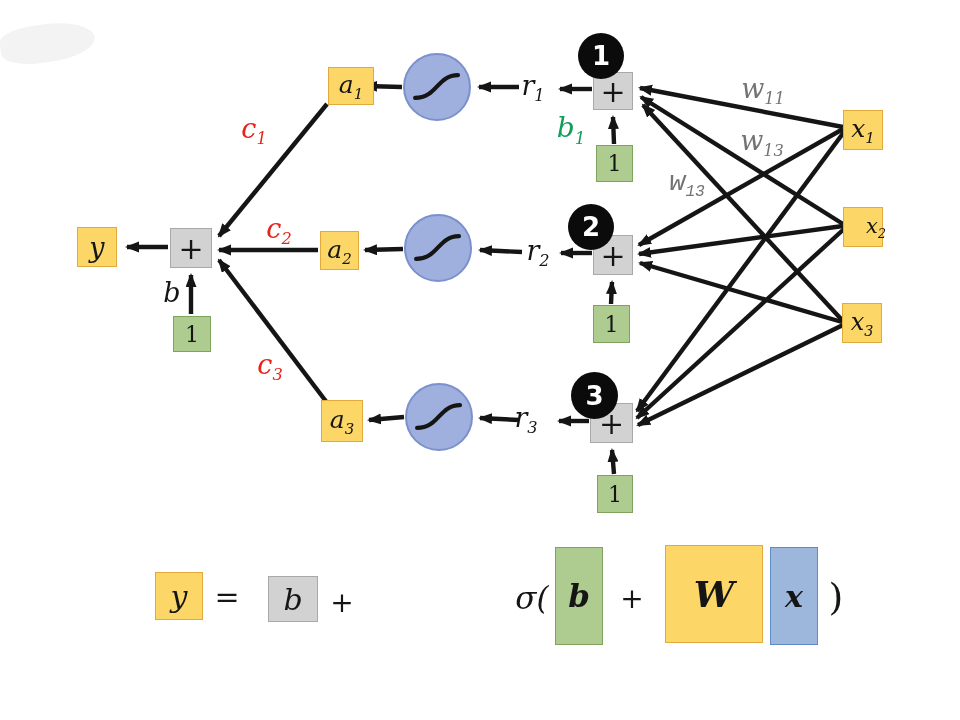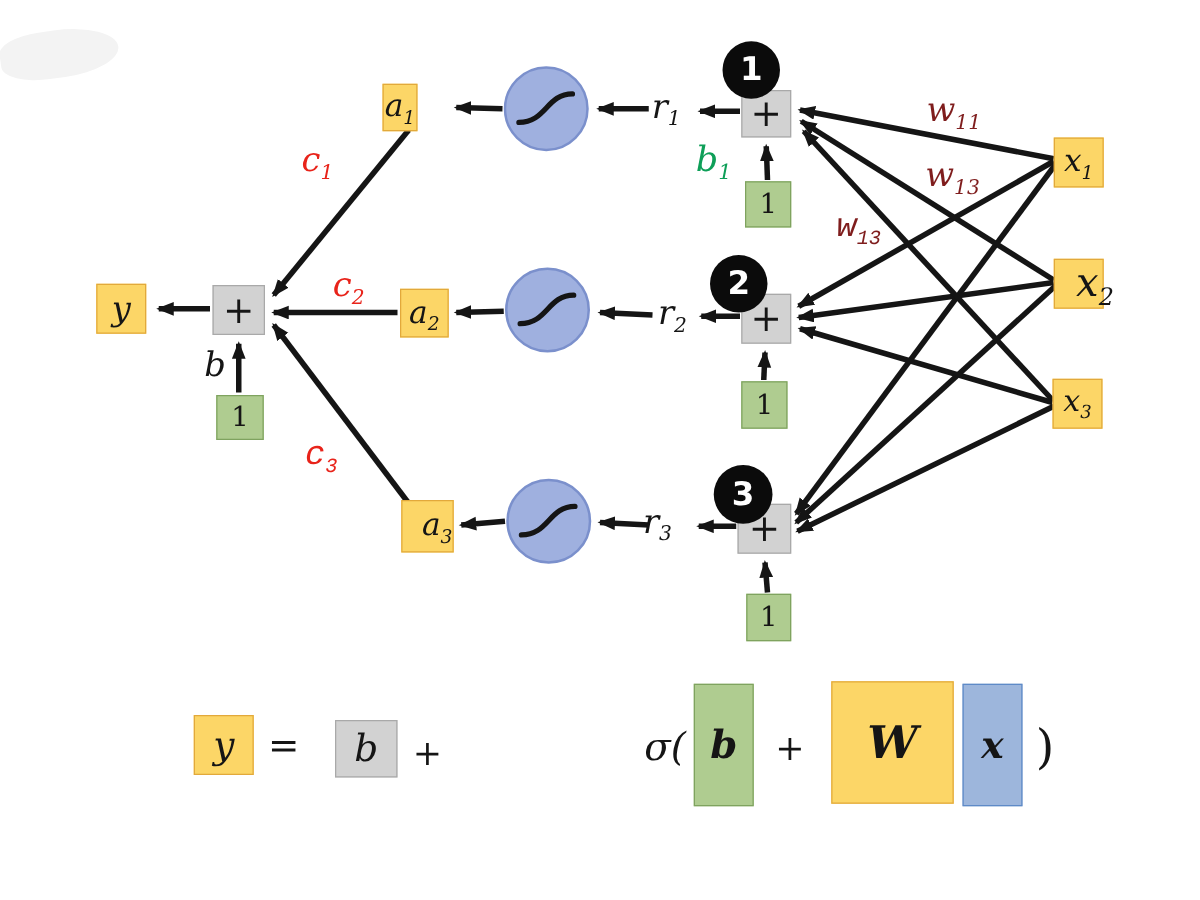--- a/index.html
+++ b/index.html
@@ -18,21 +18,21 @@
   .salmon  { background:#F5BA90; border-color:#E0762F; }
   .bluebox { background:#9DB6DC; border-color:#5E8AC7; }
   .mi { font-style:italic; }
   sub { font-size:0.6em; line-height:1; font-style:inherit; }
   sup { font-size:0.6em; line-height:1; font-style:inherit; }
   .lbl {
     display:flex; align-items:center; justify-content:center;
     text-align:center; font-style:italic; font-size:27px; line-height:1;
   }
   .red      { color:#E8231A; }
-  .bluetxt  { color:#7f1d1d; }
+  .bluetxt  { color:#737373; }
   .greentxt { color:#0E9F58; }
   .plus { font-style:normal; font-size:30px; font-weight:400; }
   .one  { font-style:normal; font-size:22px; }
   .ncircle {
     border-radius:50%; background:#0b0b0b; color:#ffffff;
     display:flex; align-items:center; justify-content:center;
     font-family:"DejaVu Sans", sans-serif; font-weight:bold; font-size:26px;
     z-index:3;
   }
   .scircle {
@@ -114,31 +114,31 @@
   <div class="abs box green node" style="left:173px;top:316px;width:38px;height:36px;">
     <span class="one">1</span>
   </div>
 
   <div class="abs lbl red txt" style="left:229px;top:114px;width:50px;height:34px;">
     <span class="mi"><span>c</span><sub>1</sub></span>
   </div>
   <div class="abs lbl red txt" style="left:254px;top:214px;width:50px;height:34px;">
     <span class="mi"><span>c</span><sub>2</sub></span>
   </div>
-  <div class="abs lbl red txt" style="left:232px;top:350px;width:50px;height:34px;font-family:Liberation Mono, monospace;">
+  <div class="abs lbl red txt" style="left:245px;top:350px;width:50px;height:34px;">
     <span class="mi"><span>c</span><sub>3</sub></span>
   </div>
 
-  <div class="abs box yellow node" style="left:306px;top:67px;width:28px;height:38px;">
+  <div class="abs box yellow node" style="left:328px;top:67px;width:46px;height:38px;">
     <span class="mi" style="font-size:25px;"><span>a</span><sub>1</sub></span>
   </div>
   <div class="abs box yellow node" style="left:320px;top:231px;width:39px;height:39px;">
     <span class="mi" style="font-size:25px;"><span>a</span><sub>2</sub></span>
   </div>
-  <div class="abs box yellow node" style="left:321px;top:400px;width:42px;height:42px;justify-content:flex-end;">
+  <div class="abs box yellow node" style="left:321px;top:400px;width:42px;height:42px;">
     <span class="mi" style="font-size:25px;"><span>a</span><sub>3</sub></span>
   </div>
 
   <div class="abs scircle" style="left:403px;top:53px;width:68px;height:68px;">
     <svg width="62" height="62" viewBox="0 0 68 68">
       <path d="M 10,46 C 34,46 34,21 57,21" fill="none" stroke="#151515" stroke-width="4.6" stroke-linecap="round"></path>
     </svg>
   </div>
   <div class="abs scircle" style="left:404px;top:214px;width:68px;height:68px;">
     <svg width="62" height="62" viewBox="0 0 68 68">
@@ -201,21 +201,21 @@
     <span class="mi"><span>w</span><sub>13</sub></span>
   </div>
   <div class="abs lbl bluetxt txt" style="left:652px;top:167px;width:70px;height:36px;font-family:Liberation Mono, monospace;">
     <span class="mi"><span>w</span><sub>13</sub></span>
   </div>
 
   <div class="abs box yellow node" style="left:843px;top:110px;width:40px;height:40px;">
     <span class="mi" style="font-size:25px;"><span>x</span><sub>1</sub></span>
   </div>
   <div class="abs box yellow node" style="left:843px;top:207px;width:40px;height:40px;">
-    <span class="mi" style="font-size:32px;margin-left:26px;"><span>x</span><sub>2</sub></span>
+    <span class="mi" style="font-size:21px;margin-left:26px;"><span>x</span><sub>2</sub></span>
   </div>
   <div class="abs box yellow node" style="left:842px;top:303px;width:40px;height:40px;">
     <span class="mi" style="font-size:24px;"><span>x</span><sub>3</sub></span>
   </div>
 
   <div class="abs box yellow" style="left:155px;top:572px;width:48px;height:48px;">
     <span class="mi" style="font-size:30px;">y</span>
   </div>
   <div class="abs lbl fserif" style="left:206px;top:579px;width:42px;height:36px;font-size:30px;">=</div>
   <div class="abs box gray" style="left:268px;top:576px;width:50px;height:46px;">

